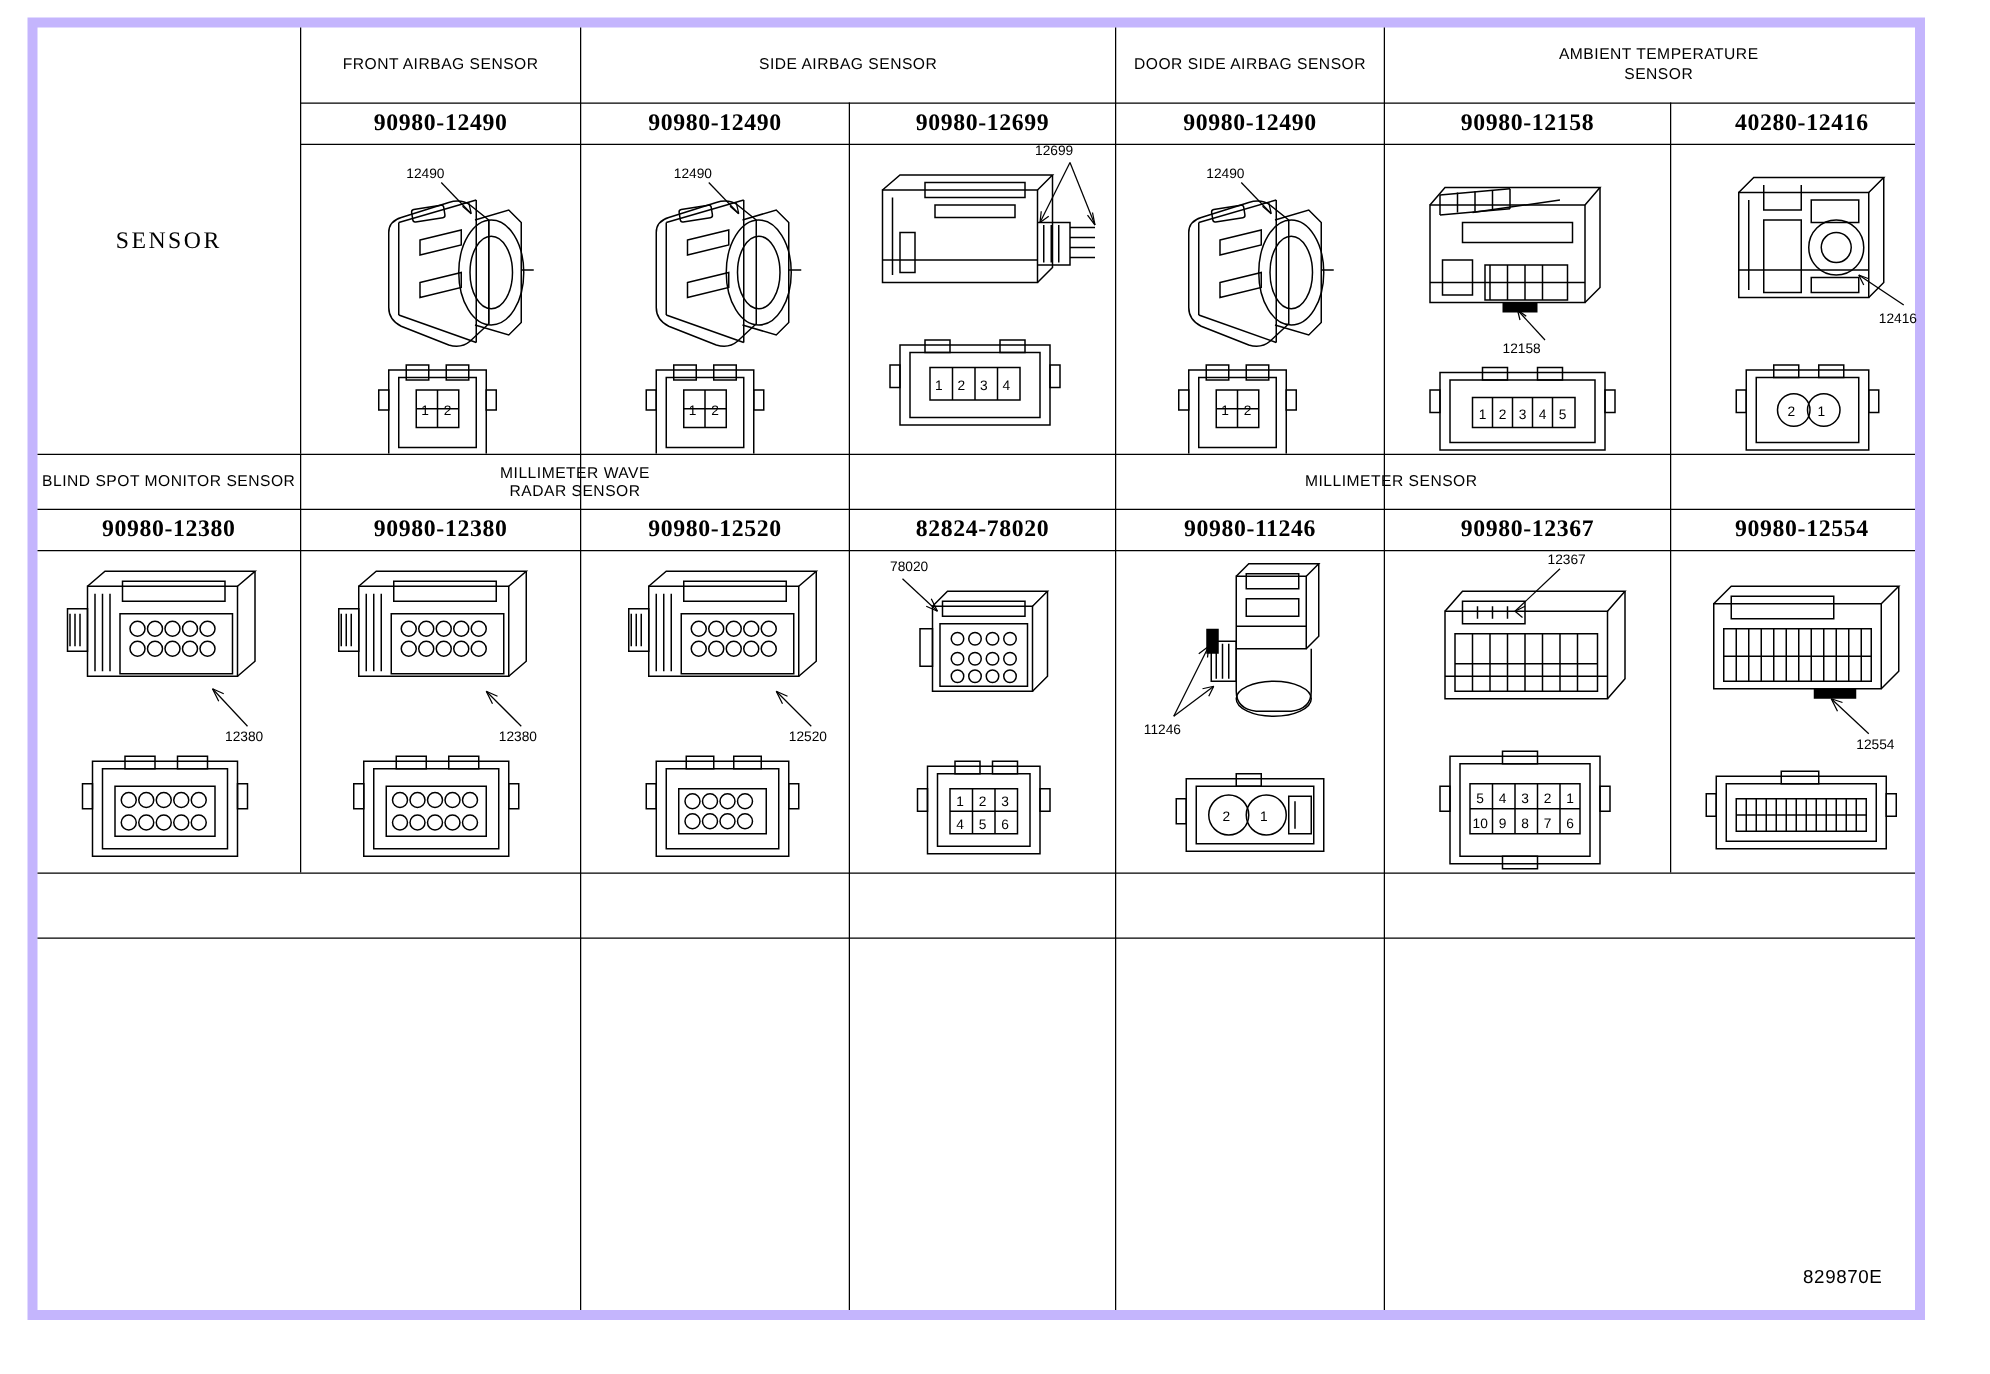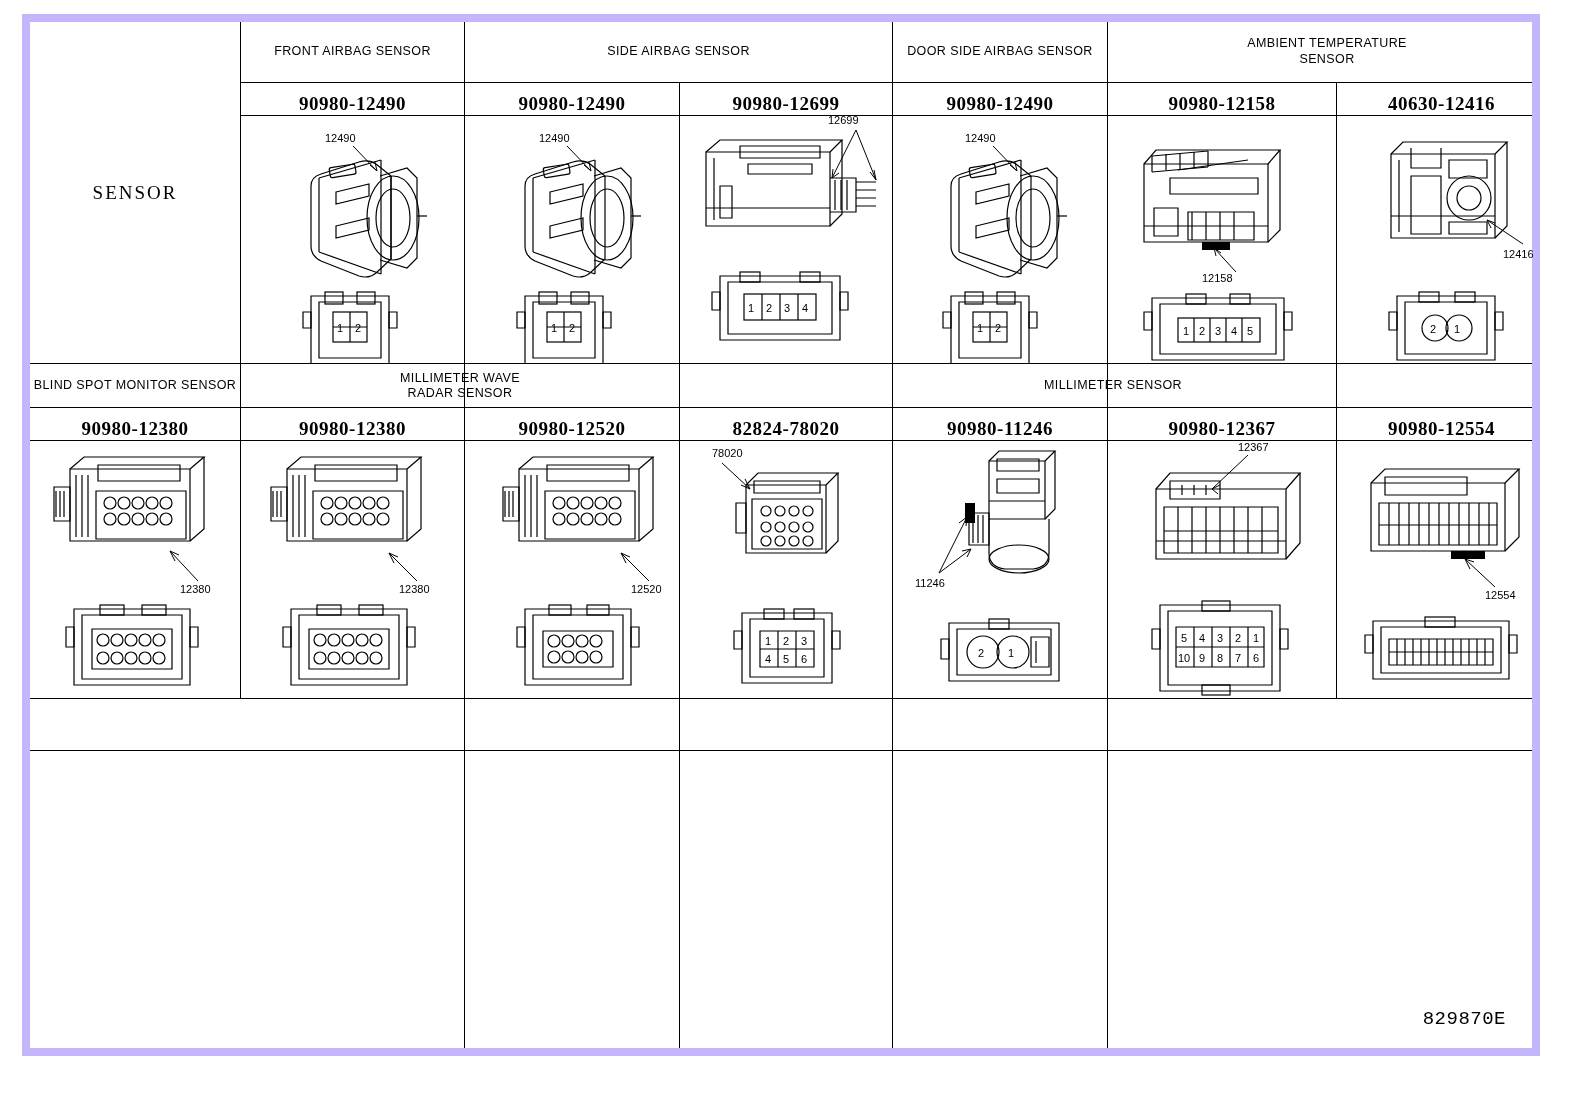--- a/index.html
+++ b/index.html
@@ -1,25 +1,25 @@
 <!DOCTYPE html>
 <html><head>
 <meta charset="utf-8">
 <style>
   html,body{margin:0;padding:0;background:#ffffff;}
   body{width:1592px;height:1099px;font-family:"Liberation Sans",sans-serif;color:#000;position:relative;overflow:hidden;}
   .sheet{position:absolute;left:22px;top:14px;width:1518px;height:1042px;border:8px solid #c4b5fd;box-sizing:border-box;}
   .vline{position:absolute;top:0;bottom:0;width:1px;background:#000;}
   .hline{position:absolute;left:0;right:0;height:1px;background:#000;}
   .cat-label{position:absolute;display:flex;align-items:center;justify-content:center;text-align:center;font-size:12.5px;letter-spacing:.4px;line-height:1.25;}
-  .pn{position:absolute;display:flex;align-items:flex-end;justify-content:center;text-align:center;font-size:19px;font-weight:bold;letter-spacing:.5px;font-family:"Liberation Serif",serif;}
+  .pn{position:absolute;display:flex;align-items:center;justify-content:center;text-align:center;font-size:19px;font-weight:bold;letter-spacing:.5px;font-family:"Liberation Serif",serif;}
   .sensor-title{position:absolute;display:flex;align-items:center;justify-content:center;font-size:19px;letter-spacing:2px;font-family:"Liberation Serif",serif;}
   .cellart{position:absolute;overflow:hidden;}
   .cellart svg{display:block;}
-  .code{position:absolute;right:26px;bottom:18px;font-size:19px;font-family:Liberation Mono, monospace;letter-spacing:.5px;}
+  .code{position:absolute;right:26px;bottom:18px;font-size:15px;font-family:Liberation Sans, sans-serif;letter-spacing:.5px;}
   .lbl{font-size:11px;font-family:"Liberation Sans",sans-serif;}
 </style>
 </head>
 <body>
 
 <div class="sheet">
 
   <div class="hline" style="top:60px;left:210px;"></div>
   <div class="hline" style="top:93px;left:210px;"></div>
   <div class="hline" style="top:341px;"></div>
@@ -59,21 +59,21 @@
   <div class="pn" style="left:650px;top:61px;width:212px;height:32px;">
     <span>90980-12699</span>
     </div>
   <div class="pn" style="left:863px;top:61px;width:214px;height:32px;">
     <span>90980-12490</span>
     </div>
   <div class="pn" style="left:1078px;top:61px;width:228px;height:32px;">
     <span>90980-12158</span>
     </div>
   <div class="pn" style="left:1307px;top:61px;width:209px;height:32px;">
-    <span>40630-12416</span>
+    <span>40280-12416</span>
     </div>
 
   <div class="sensor-title" style="left:0;top:0;width:210px;height:341px;">
     <span>SENSOR</span>
   </div>
 
   <div class="cellart" style="left:211px;top:94px;width:223px;height:247px;">
     <svg width="223" height="247" viewBox="0 0 223 247">
       <g fill="none" stroke="#000" stroke-width="1.2">
         <path d="M70 70 L70 130 Q70 140 80 145 L118 160 Q128 163 135 157 L150 143 L150 60 L135 48 Q128 43 118 46 L80 58 Q70 61 70 70 Z"></path>

